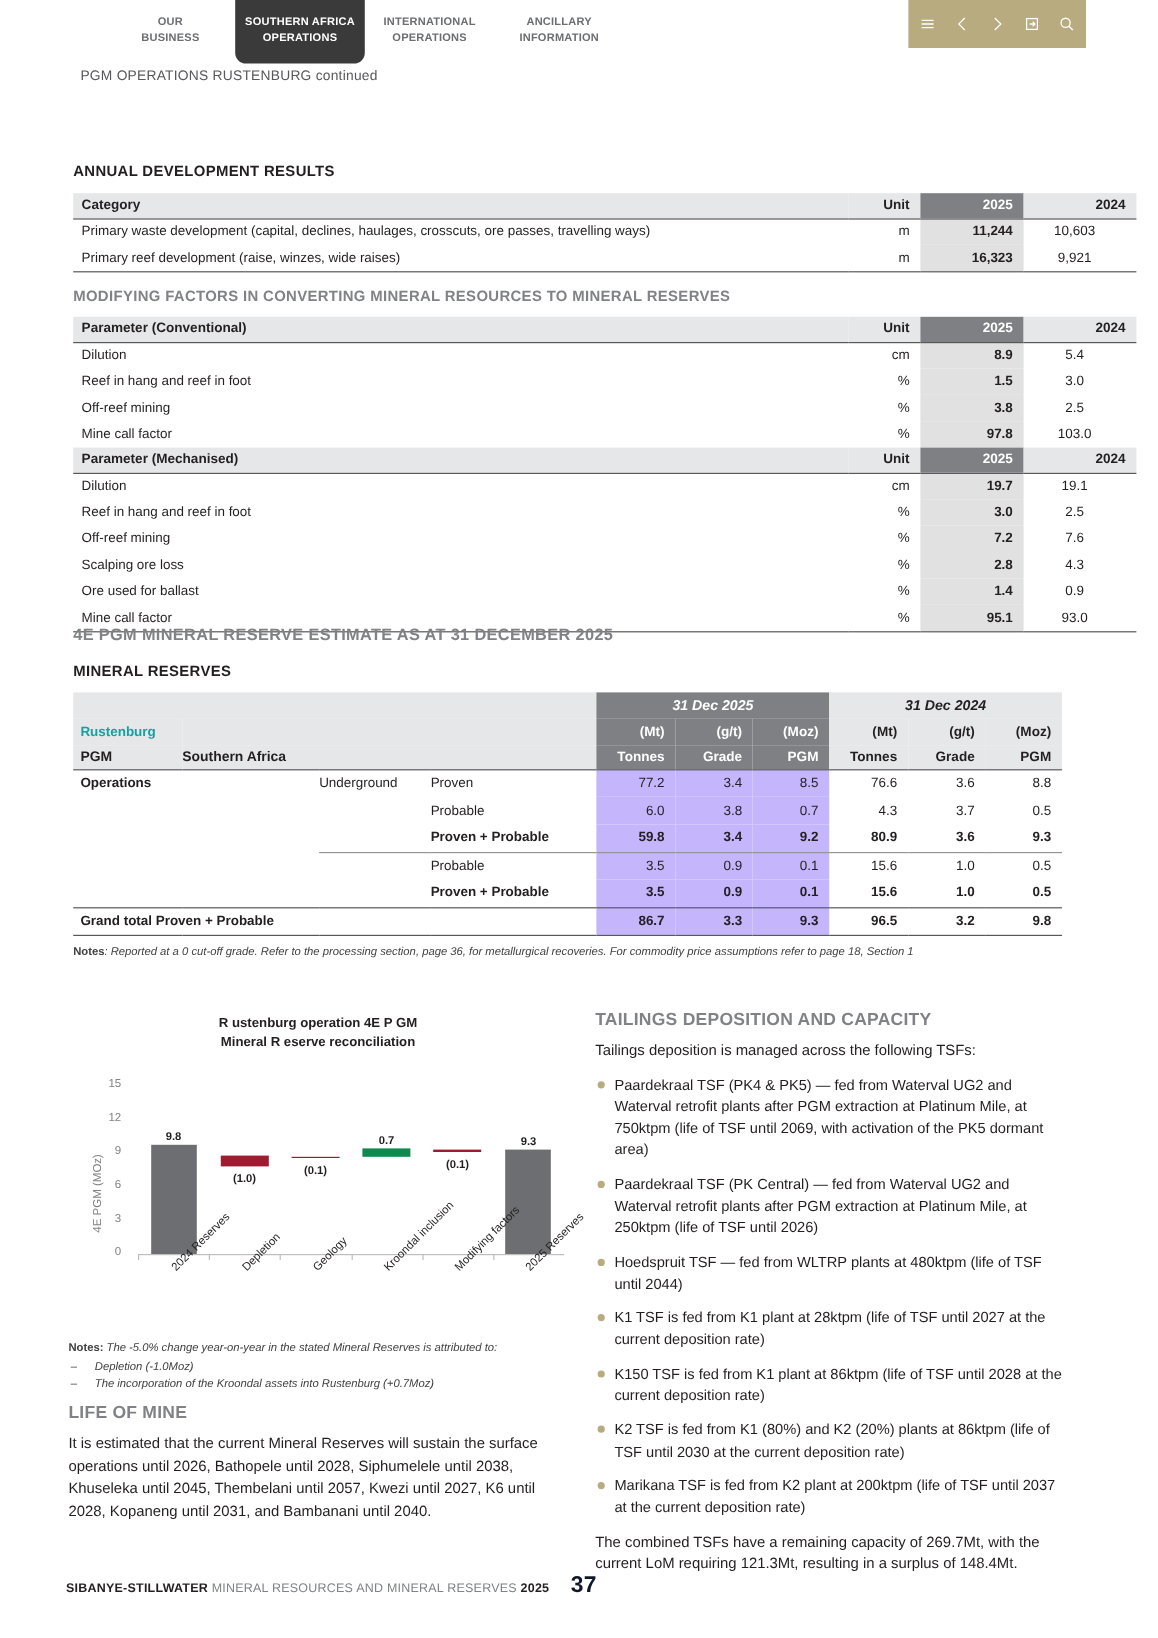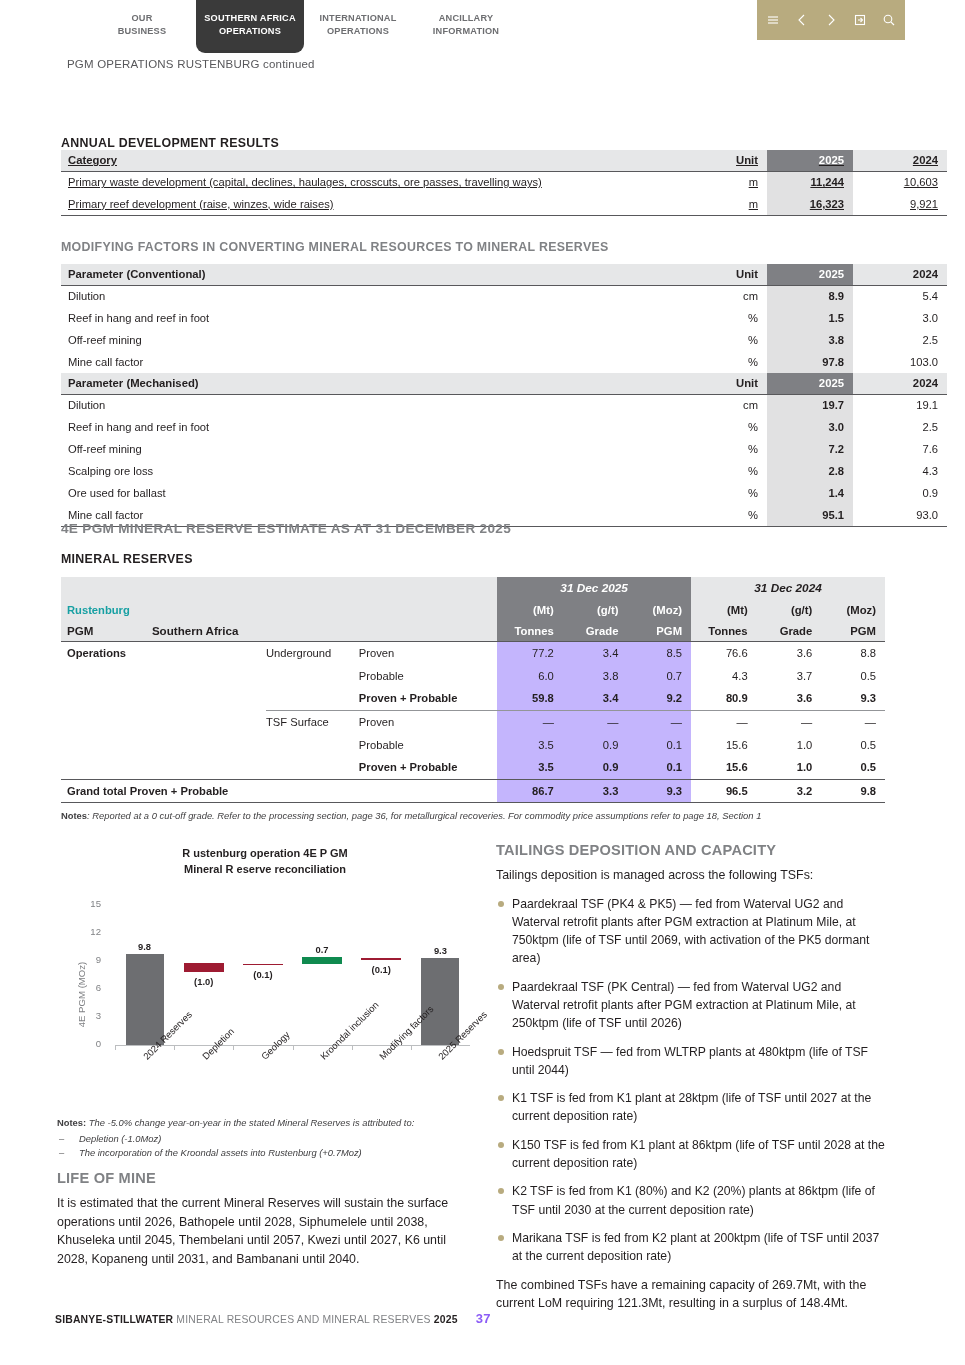--- a/index.html
+++ b/index.html
@@ -78,21 +78,21 @@
     vertical-align: middle;
   }
   .dt .hdr td.col2025 { background:#7f8084; color:#ffffff; text-align:right; padding-right:9px;}
   .dt .hdr td.col2024 { text-align:right; padding-right:9px;}
   .dt .hdr td.unit { text-align:right; padding-right:9px;}
   .dt .hdr td.cat { padding-left: 7px; }
   .dt tbody td { height: 22px; vertical-align: middle; font-size: 11.2px; color:#231f20;}
   .dt tbody td.cat { padding-left: 7px; }
   .dt tbody td.unit { text-align:right; padding-right:9px; }
   .dt tbody td.v25 { text-align:right; padding-right:9px; font-weight:bold; background:#e1e1e2; }
-  .dt tbody td.v24 { text-align:right; padding-right:9px; }
+  .dt tbody td.v24 { text-align:center; padding-right:9px; }
   .rule-top  { border-top: 1.6px solid #58585b; }
   .rule-bot  { border-bottom: 1.6px solid #58585b; }
 
   
   table.rt { border-collapse: collapse; table-layout: fixed; width:100%; font-size:11.2px;}
   table.rt td { padding:0; vertical-align: middle; }
   .rt .band25 { background:#7f8084; color:#fff; }
   .rt .band24 { background:#e6e7e8; color:#231f20; }
   .rt .lblcell { background:#e6e7e8; }
   .rt .grp { text-align:center; font-weight:bold; font-size:11.8px; height:22px;font-style:italic;}
@@ -146,21 +146,21 @@
     transform: rotate(-45deg); transform-origin: left top;
   }
 
   
   .footer {
     position:absolute; left:55px; top:1311px;
     font-size:10.4px; color:#808285; letter-spacing:.2px;
   }
   .footer .brand { font-weight:bold; color:#231f20; }
   .footer .yr { font-weight:bold; color:#231f20; }
-  .footer .pg { font-weight:bold; color:#8b5cf6; font-size:13px; margin-left:18px; }
+  .footer .pg { font-weight:bold; color:#0f172a; font-size:19px; margin-left:18px; }
 </style>
 </head>
 <body>
 
 <div class="topnav">
   <div class="nav-tabs" id="navTabs">
       <div class="nav-tab">
         <div>OUR</div>
         <div>BUSINESS</div>
       </div>
@@ -210,21 +210,21 @@
           <line x1="8.8" y1="8.8" x2="12" y2="12" stroke="#fff" stroke-width="1.2"></line>
         </svg>
     </span>
   </div>
 </div>
 
 <div class="page-kicker">PGM OPERATIONS RUSTENBURG continued</div>
 
 <div style="position:absolute;left:61px;top:136px;width:824px;">
   <div class="sec-head dark">ANNUAL DEVELOPMENT RESULTS</div>
-  <table class="dt" style="text-decoration:underline;">
+  <table class="dt" style="margin-top:11px;">
     <colgroup>
         <col style="width:646px">
         <col style="width:60px">
         <col style="width:86px">
         <col style="width:94px">
       </colgroup>
     <tbody>
       <tr class="hdr">
         <td class="cat">Category</td>
         <td class="unit">Unit</td>
@@ -418,32 +418,20 @@
           <td class="d25 b" style="border-bottom: 0.8px solid rgb(147, 149, 152);">59.8</td>
           <td class="d25 b" style="border-bottom: 0.8px solid rgb(147, 149, 152);">3.4</td>
           <td class="d25 b" style="border-bottom: 0.8px solid rgb(147, 149, 152);">9.2</td>
           <td class="d24 b" style="border-bottom: 0.8px solid rgb(147, 149, 152);">80.9</td>
           <td class="d24 b" style="border-bottom: 0.8px solid rgb(147, 149, 152);">3.6</td>
           <td class="d24 b" style="border-bottom: 0.8px solid rgb(147, 149, 152);">9.3</td>
         </tr>
         <tr>
           <td class="lbl b" style="padding-left: 6px;"></td>
           <td></td>
-          <td class="lbl">TSF Surface</td>
-          <td class="lbl">Proven</td>
-          <td class="d25">—</td>
-          <td class="d25">—</td>
-          <td class="d25">—</td>
-          <td class="d24">—</td>
-          <td class="d24">—</td>
-          <td class="d24">—</td>
-        </tr>
-        <tr>
-          <td class="lbl b" style="padding-left: 6px;"></td>
-          <td></td>
           <td class="lbl"></td>
           <td class="lbl">Probable</td>
           <td class="d25">3.5</td>
           <td class="d25">0.9</td>
           <td class="d25">0.1</td>
           <td class="d24">15.6</td>
           <td class="d24">1.0</td>
           <td class="d24">0.5</td>
         </tr>
         <tr>

